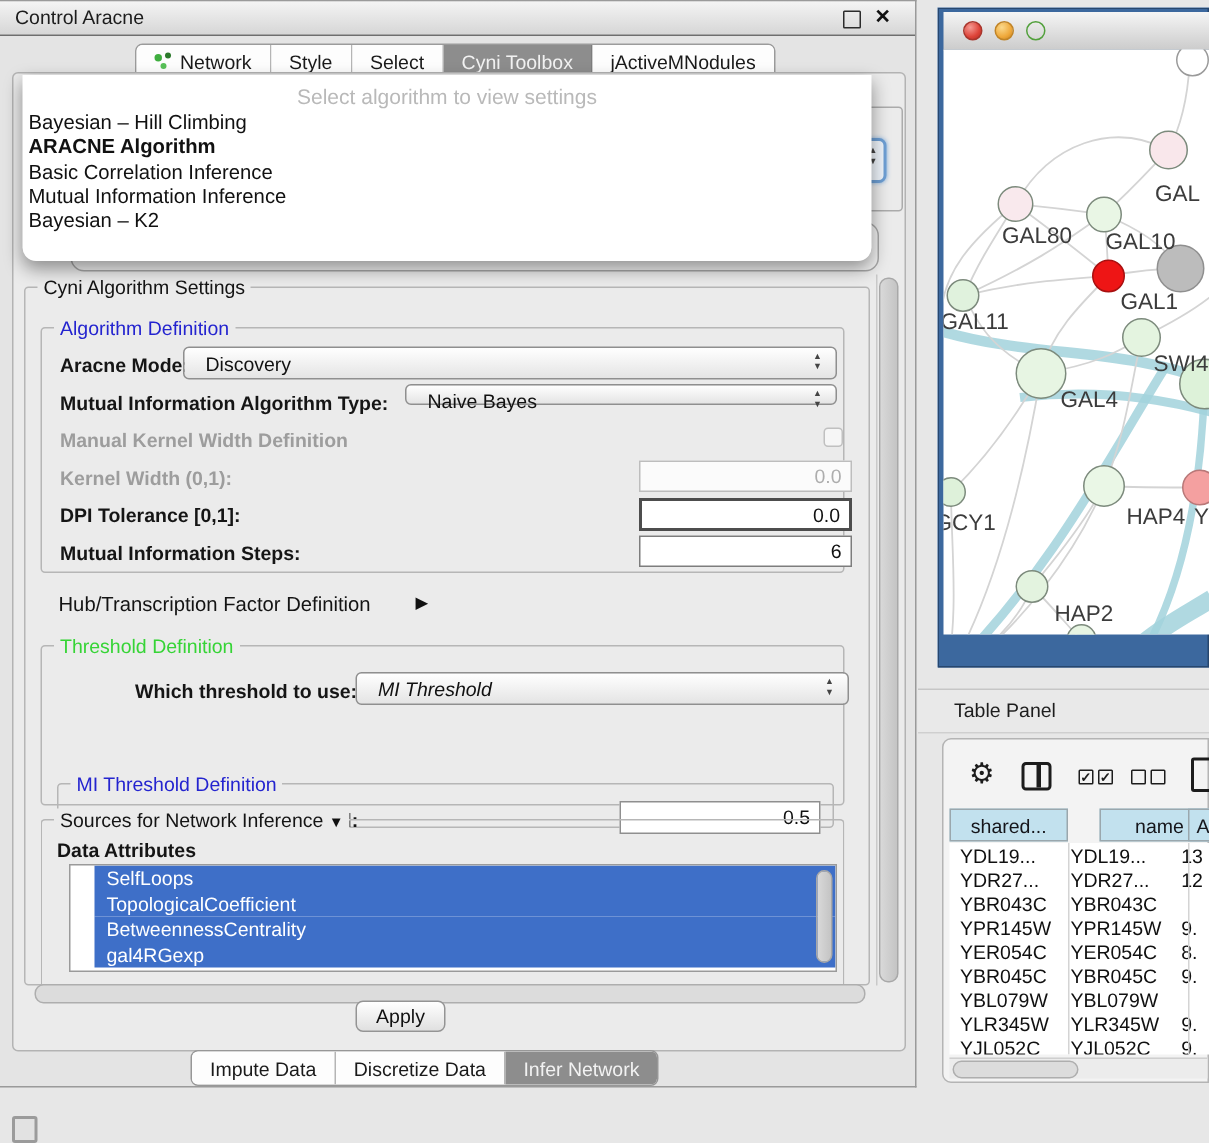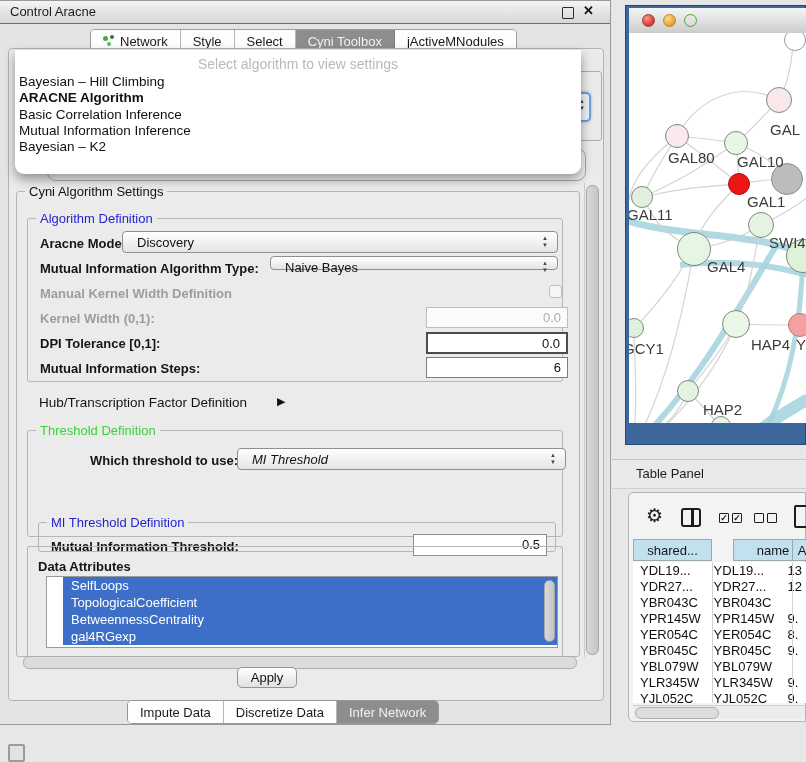--- a/index.html
+++ b/index.html
@@ -191,20 +191,24 @@
         </div>
 
         <div class="abs gbox" style="left:10px;top:68px;width:518px;height:30px;margin-top:23px;">
           <span class="glabel blue">MI Threshold Definition</span>
           <span class="abs flabel" style="left:12px;top:16px;">Mutual Information Threshold:</span>
           <div class="abs tfield" style="left:374px;top:11px;width:134px;height:22px;">0.5</div>
         </div>
       </div>
 
       <div class="abs gbox" style="left:10px;top:354px;width:536px;height:112px;border-bottom:none;border-radius:3px 3px 0 0;">
+        <span class="glabel">
+          <span>Sources for Network Inference</span>
+          <span class="tri" style="font-size:10px;">▼</span>
+        </span>
         <span class="abs flabel" style="left:10px;top:12px;">Data Attributes</span>
 
         <div class="abs attrlist" style="left:18px;top:29px;width:512px;height:72px;">
           <div class="attritem">SelfLoops</div>
           <div class="attritem">TopologicalCoefficient</div>
           <div class="attritem">BetweennessCentrality</div>
           <div class="attritem">gal4RGexp</div>
           <div class="abs vthumb" style="right:2px;top:3px;width:9px;height:60px;"></div>
         </div>
       </div>

